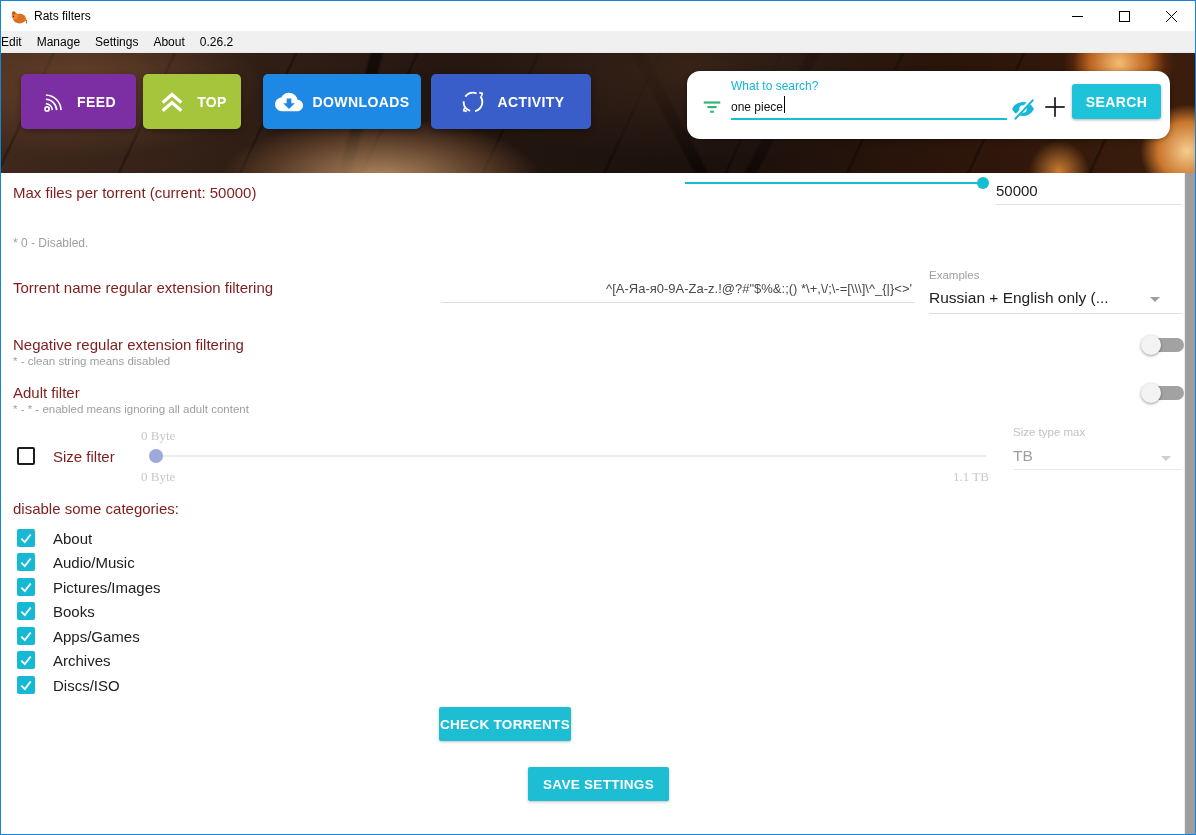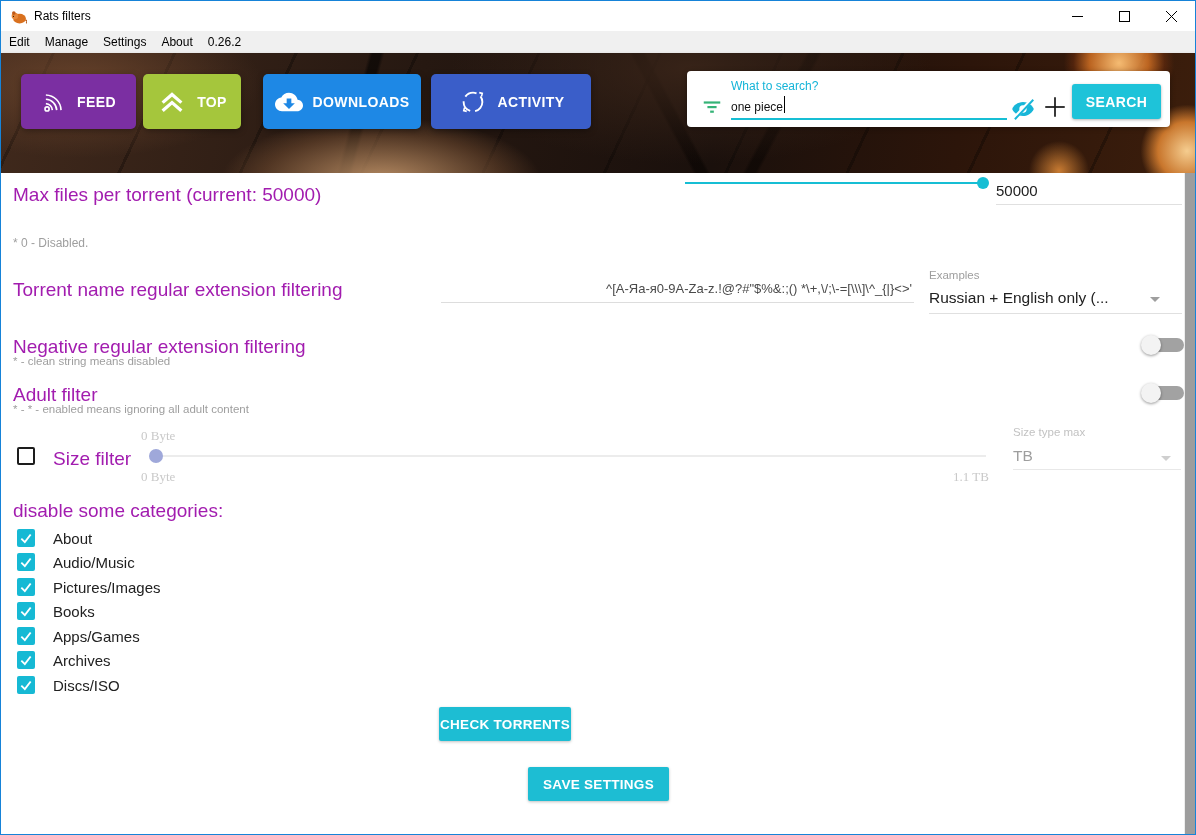--- a/index.html
+++ b/index.html
@@ -7,21 +7,21 @@
   .window { position:relative; width:1196px; height:835px; border:1px solid #1683d8; background:#fff; overflow:hidden; }
 
   
   .titlebar { position:absolute; top:0; left:0; right:0; height:30px; background:#fff;padding-left:8px; }
   .app-icon { position:absolute; left:9px; top:7px; width:17px; height:17px; }
   .app-title { position:absolute; left:33px; top:8px; font-size:12px; color:#000; }
   .win-btn { position:absolute; top:0; width:47px; height:30px; display:flex; align-items:center; justify-content:center; }
   .btn-min { right:94px; } .btn-max { right:47px; } .btn-close { right:0; }
 
   
-  .menubar { position:absolute; top:30px; left:0; right:0; height:22px; background:#f0f0f0; display:flex; align-items:center; padding-left:8px; }
+  .menubar { position:absolute; top:30px; left:0; right:0; height:22px; background:#f0f0f0; display:flex; align-items:center; padding-left:0; }
   .menu-item { font-size:12px; color:#000; padding:0 9px 0 0; margin-right:6px; line-height:22px; }
 
   
   .header { position:absolute; top:52px; left:0; right:0; height:120px;
     background-color:#1d130e;
     background-image:
       radial-gradient(circle 65px at 1118px 10px,  rgba(255,196,120,.95), rgba(232,125,40,.75) 45%, rgba(120,50,15,.45) 70%, transparent 85%),
       radial-gradient(circle 58px at 1186px 98px,  rgba(255,214,150,.95), rgba(236,140,52,.8) 50%, transparent 80%),
       radial-gradient(circle 40px at 1058px 118px, rgba(238,148,60,.8), transparent 75%),
       radial-gradient(ellipse 200px 80px at 380px 128px, rgba(198,152,108,.9), rgba(122,82,52,.45) 60%, transparent 80%),
@@ -35,34 +35,34 @@
     box-shadow:0 2px 4px rgba(0,0,0,.25);
   }
   .nav-btn { position:absolute; top:21px; height:55px; border-radius:5px; display:flex; align-items:center; justify-content:center;
     color:#fff; font-size:14px; font-weight:bold; letter-spacing:.4px; box-shadow:0 2px 6px rgba(0,0,0,.35); cursor:pointer; }
   .nav-btn svg { margin-right:10px; }
   .btn-feed      { left:20px;  width:115px; background:#7b2fa2; }
   .btn-top       { left:142px; width:98px;  background:#a5c63c; }
   .btn-downloads { left:262px; width:158px; background:#1e88e5; }
   .btn-activity  { left:430px; width:160px; background:#3a5ec9; }
 
-  .search-card { position:absolute; left:686px; top:18px; width:483px; height:56px; background:#fff; border-radius:4px; box-shadow:0 1px 5px rgba(0,0,0,.35); }
+  .search-card { position:absolute; left:686px; top:18px; width:483px; height:68px; background:#fff; border-radius:13px; box-shadow:0 1px 5px rgba(0,0,0,.35); }
   .filter-ic { position:absolute; left:14px; top:24px; }
   .search-label { position:absolute; left:44px; top:8px; font-size:12px; color:#14b4d8; }
   .search-field { position:absolute; left:44px; top:24px; width:276px; height:25px; border-bottom:2px solid #16bed4; font-size:12px; color:#111; }
   .search-field .txt { display:inline-block; line-height:24px; }
   .caret { display:inline-block; width:1px; height:17px; background:#000; vertical-align:-2px; margin-left:1px; }
   .eye-ic { position:absolute; left:322px; top:25px; cursor:pointer; }
   .plus-ic { position:absolute; left:355px; top:23px; cursor:pointer; }
   .search-btn { position:absolute; left:385px; top:13px; width:89px; height:35px; background:#1ec3d9; border:none; border-radius:3px;
     color:#fff; font-size:14px; font-weight:bold; letter-spacing:.4px; box-shadow:0 1px 3px rgba(0,0,0,.3); cursor:pointer; font-family:inherit; }
 
   
   .content { position:absolute; top:172px; left:0; right:0; bottom:0; background:#fff; }
-  .lbl { position:absolute; font-size:19px; color:#a21caf; }
+  .lbl { position:absolute; font-size:15px; color:#7f1d1d; }
   .sub { position:absolute; font-size:11.5px; color:#9e9e9e; }
 
   .slider1 { position:absolute; left:684px; top:9px; width:298px; height:2px; background:#16bed4; cursor:pointer; }
   .slider1 .thumb { position:absolute; right:-6px; top:-5px; width:12px; height:12px; border-radius:50%; background:#16bed4; }
   .maxfiles-input { position:absolute; left:995px; top:4px; width:186px; height:28px; border:none; border-bottom:1px solid #e0e0e0;
     font-size:15px; color:#212121; font-family:inherit; outline:none; }
 
   .regex-input { position:absolute; left:440px; top:102px; width:473px; height:28px; border:none; border-bottom:1px solid #ddd;
     font-size:13px; color:#4a4a4a; text-align:right; padding-right:2px; font-family:inherit; outline:none; }
   .examples-label { position:absolute; left:928px; top:96px; font-size:11.5px; color:#9e9e9e; }

